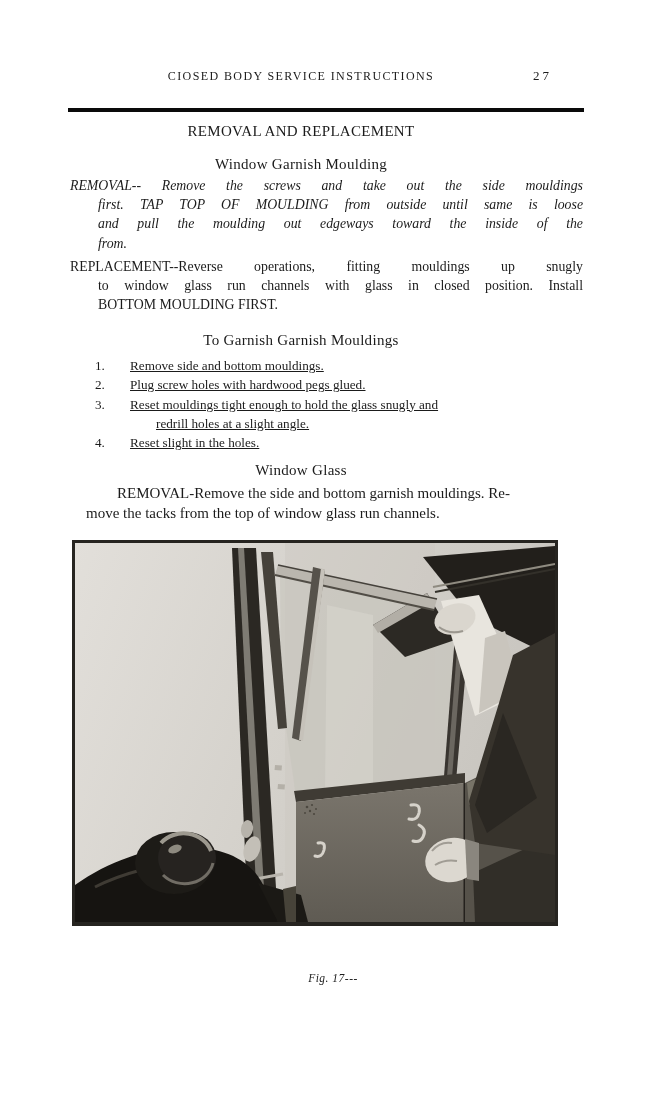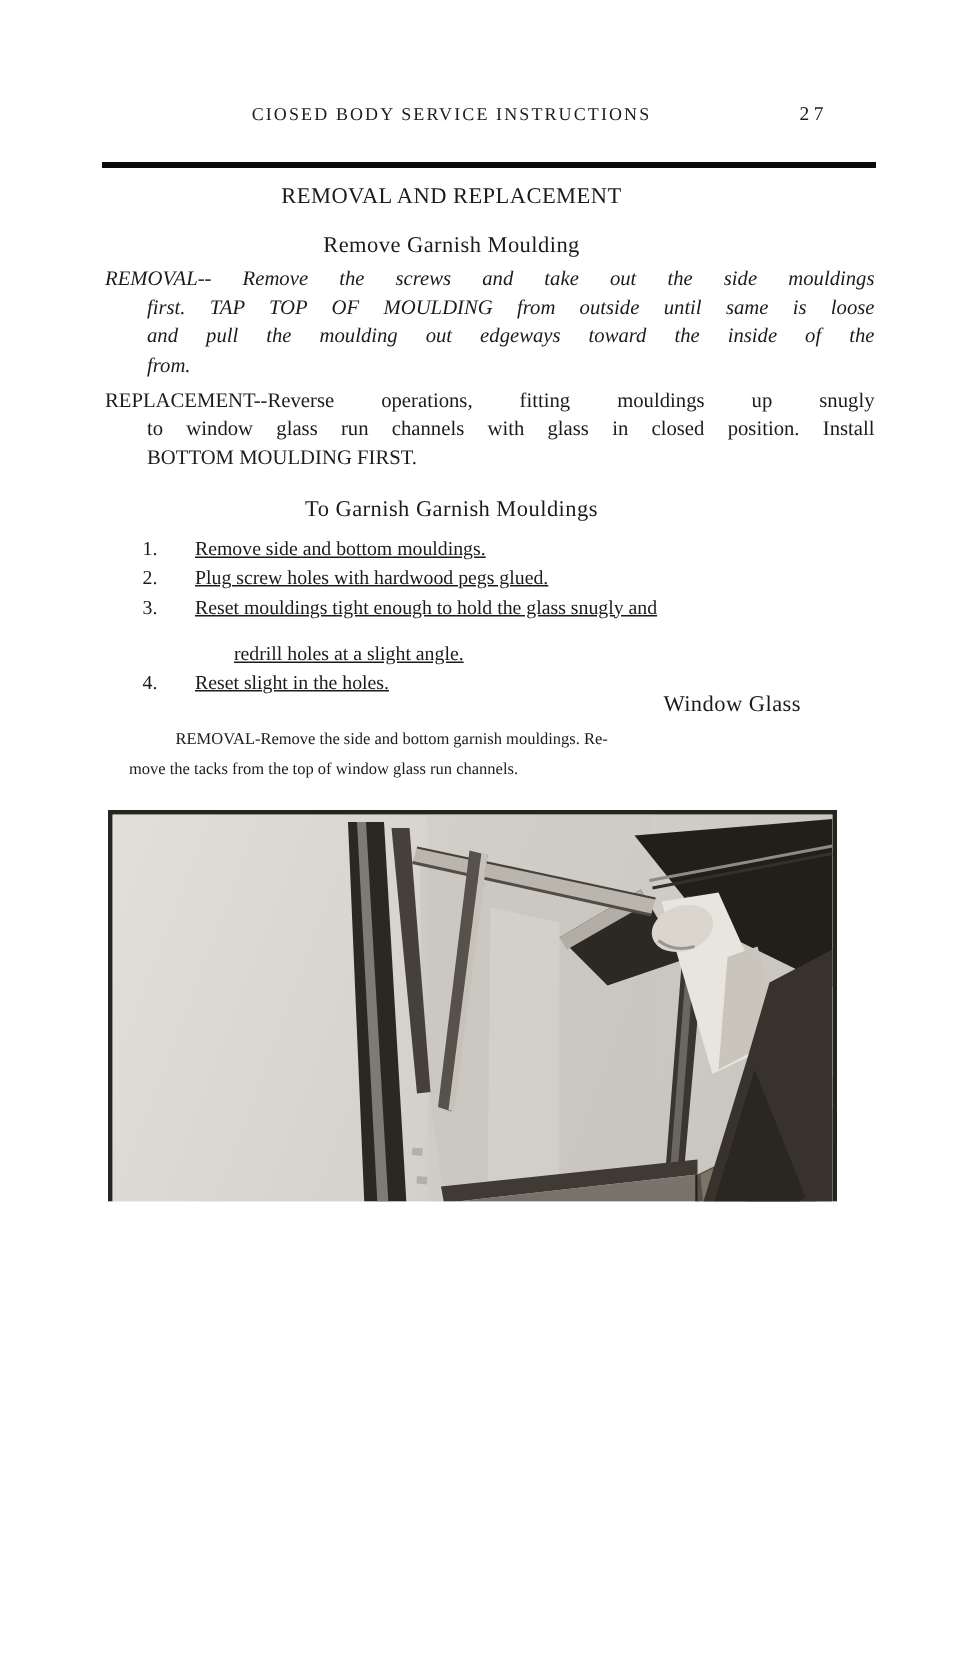--- a/index.html
+++ b/index.html
@@ -1,48 +1,48 @@
 <!DOCTYPE html>
 <html><head>
 <meta charset="utf-8">
 <style>
   html,body{margin:0;padding:0;background:#ffffff;}
   .page{
-    position:relative;width:653px;height:801px;background:#ffffff;
+    position:relative;width:653px;height:1120px;background:#ffffff;
     font-family:"Liberation Serif", serif;color:#1b1b1b;overflow:hidden;
   }
   .running-title{
     position:absolute;top:69px;left:68px;width:466px;text-align:center;
     font-size:12px;letter-spacing:1.4px;
   }
   .page-number{
     position:absolute;top:68px;left:533px;font-size:13px;letter-spacing:3px;
   }
   .rule{position:absolute;top:108px;left:68px;width:516px;height:4px;background:#0a0a0a;}
   .heading{
     position:absolute;left:68px;width:466px;text-align:center;
     font-weight:normal;font-size:15px;letter-spacing:0.3px;line-height:17px;
   }
   #h-main{top:123px;}
   #h-sub{top:156px;}
   #h-readjust{top:332px;}
-  #h-window{top:462px;text-align:right;}
+  #h-window{top:462px;}
   .para{position:absolute;left:70px;width:513px;font-size:13.8px;line-height:19.2px;}
   #para-removal{top:176px;font-style:italic;}
   #para-replacement{top:257px;}
   .para .ln{text-align:justify;text-align-last:justify;width:513px;}
   .para .ln.cont{margin-left:28px;width:485px;}
   .para .ln.last{text-align-last:left;}
   .steps{position:absolute;left:95px;top:356px;font-size:13.2px;line-height:19.3px;}
   .step{display:flex;}
   .step .num{width:35px;flex:none;}
   .step .txt{width:400px;text-decoration:underline;}
   .step .txt .ln{white-space:nowrap;}
-  .step .txt .ln2{margin-left:26px;margin-top:12px;}
-  #para-window{position:absolute;left:86px;top:484px;width:490px;font-size:11px;line-height:19.5px;}
+  .step .txt .ln2{margin-left:26px;}
+  #para-window{position:absolute;left:86px;top:484px;width:490px;font-size:15px;line-height:19.5px;}
   #para-window .ln{white-space:nowrap;}
   #para-window .ln1{margin-left:31px;}
   .photo{
     position:absolute;left:72px;top:540px;width:486px;height:386px;
     box-sizing:border-box;border:3px solid #262420;border-bottom-width:4px;
     background:#d8d5cf;
   }
   .photo svg{display:block;width:100%;height:100%;}
   .caption{
     position:absolute;top:972px;left:273px;width:120px;text-align:center;
@@ -52,21 +52,21 @@
 </head>
 <body>
 
 <div class="page">
 
   <div class="running-title">CIOSED BODY SERVICE INSTRUCTIONS</div>
   <div class="page-number">27</div>
   <div class="rule"></div>
 
   <div class="heading" id="h-main">REMOVAL AND REPLACEMENT</div>
-  <div class="heading" id="h-sub">Remove Garnish Moulding</div>
+  <div class="heading" id="h-sub">Window Garnish Moulding</div>
 
   <div class="para" id="para-removal">
     <div class="ln">REMOVAL-- Remove the screws and take out the side mouldings</div>
     <div class="ln cont">first. TAP TOP OF MOULDING from outside until same is loose</div>
     <div class="ln cont">and pull the moulding out edgeways toward the inside of the</div>
     <div class="ln cont last">from.</div>
   </div>
 
   <div class="para" id="para-replacement">
     <div class="ln">REPLACEMENT--Reverse operations, fitting mouldings up snugly</div>

